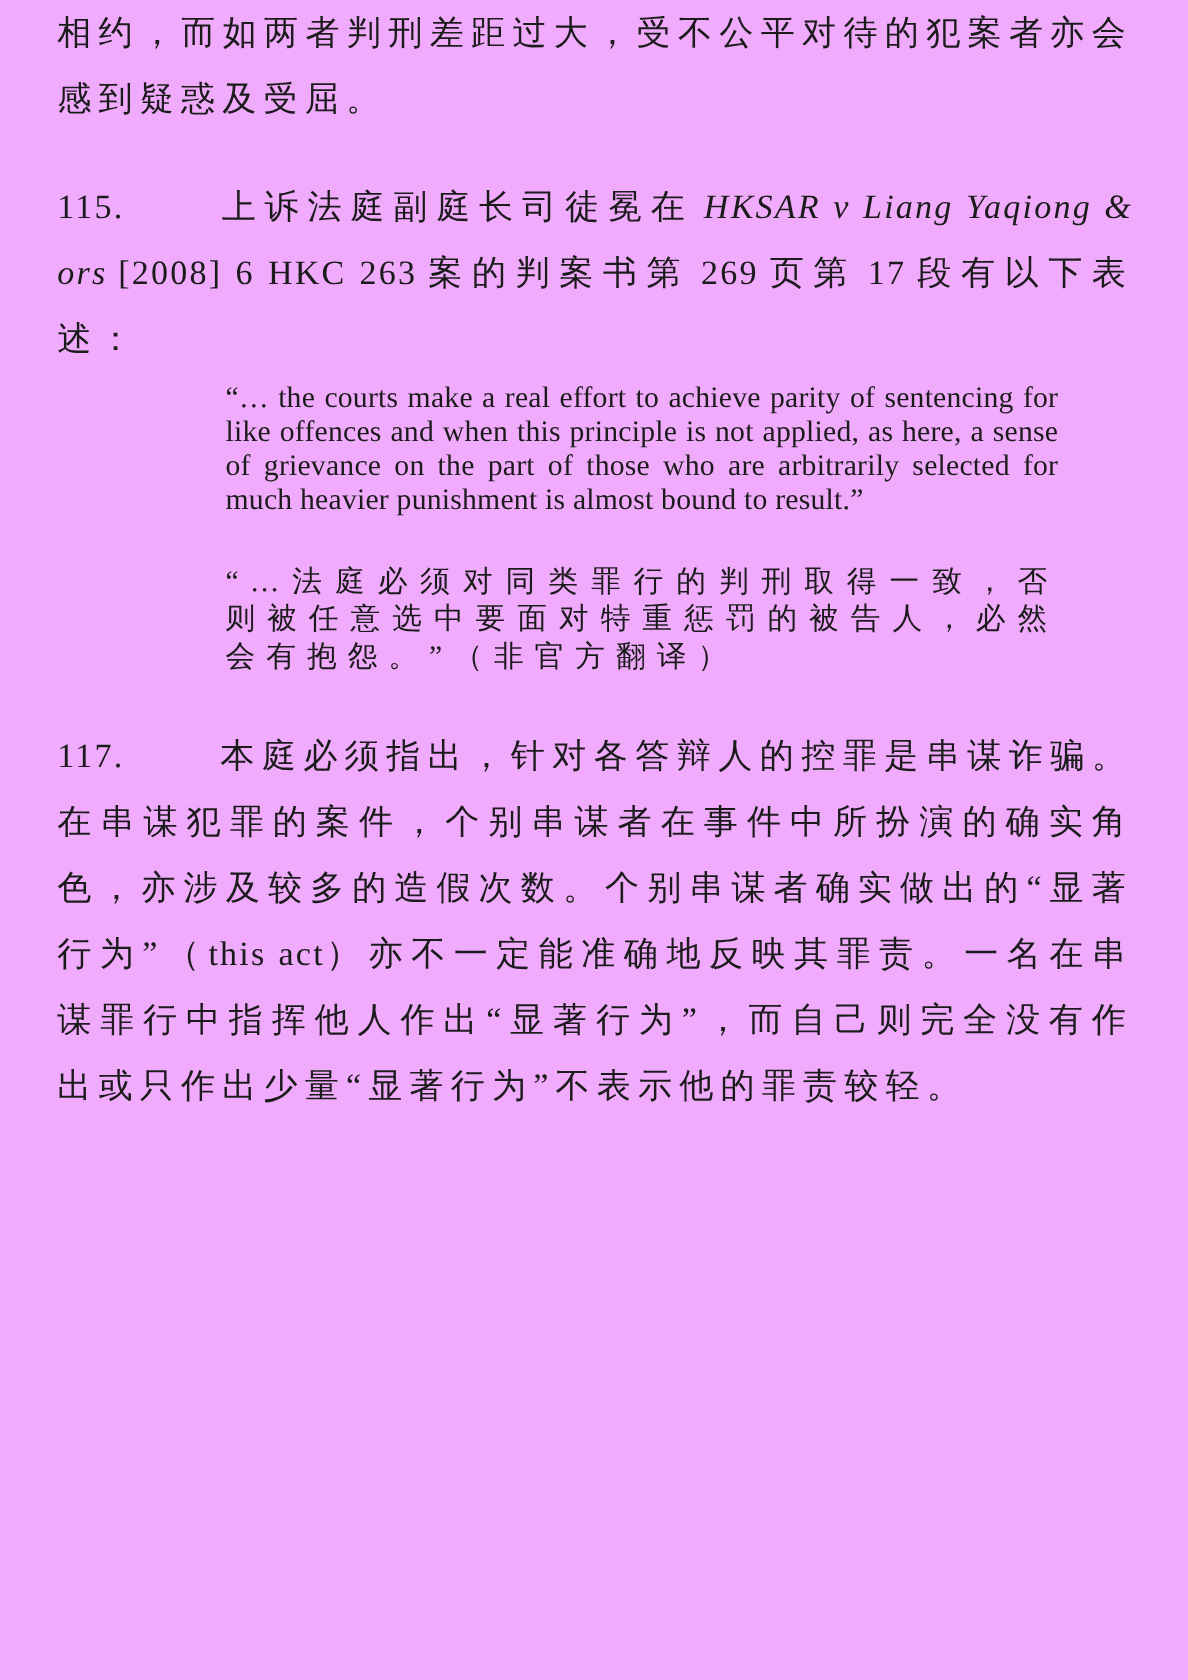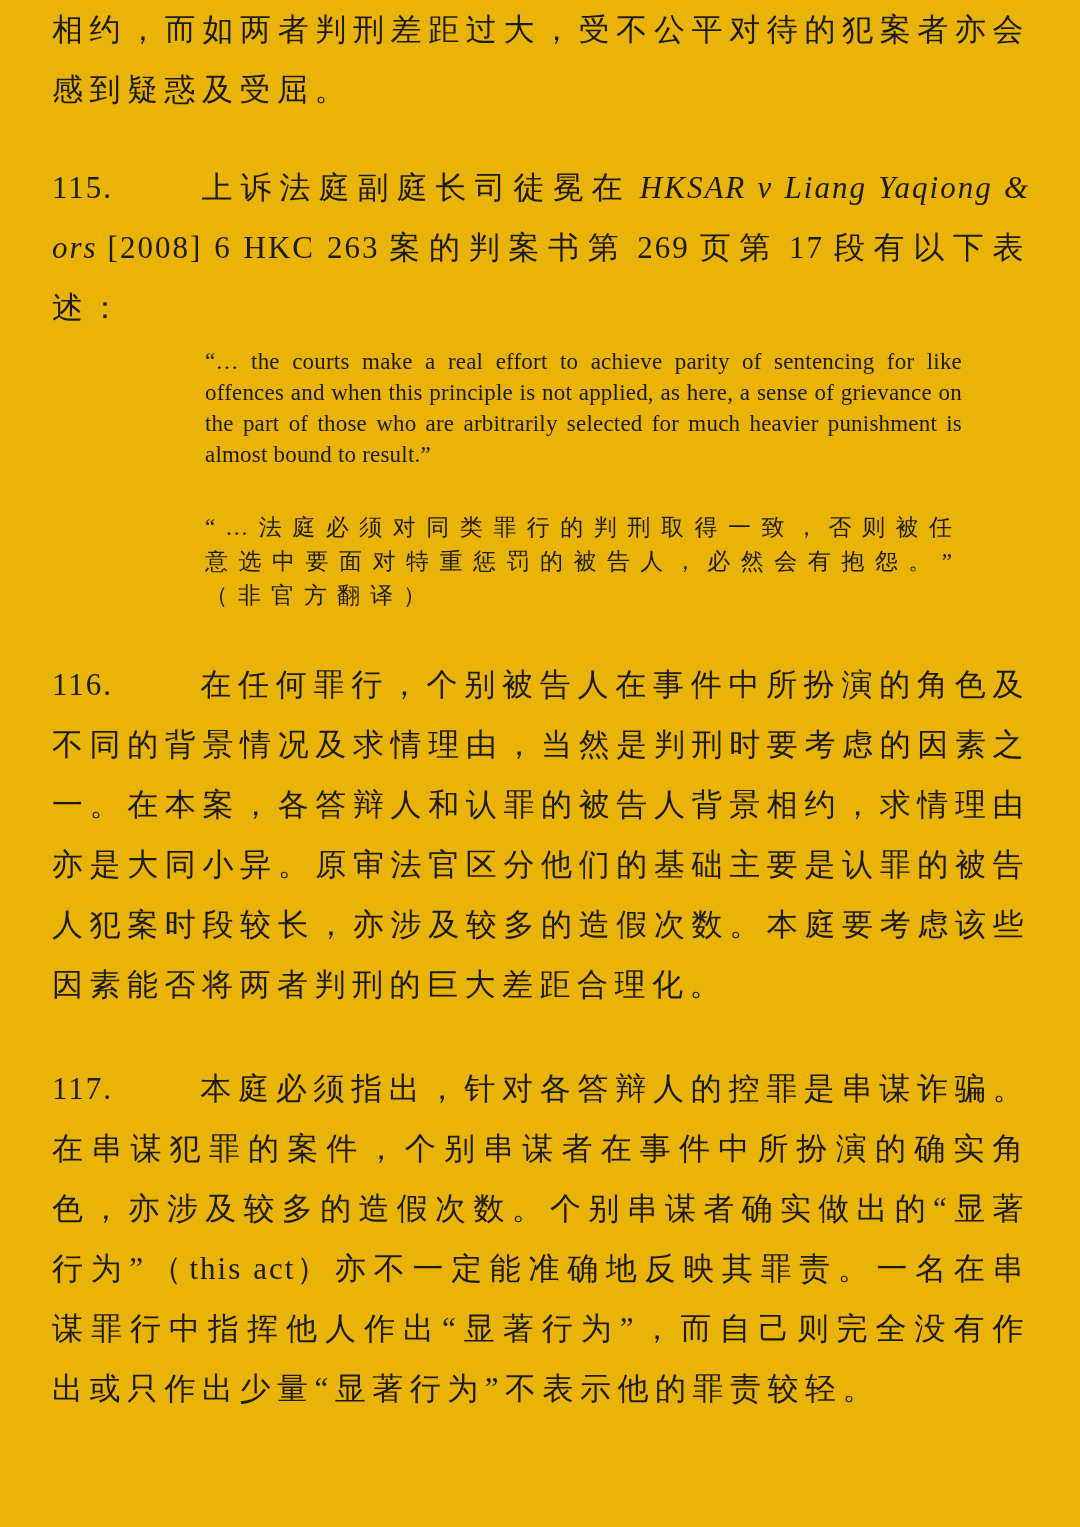--- a/index.html
+++ b/index.html
@@ -5,21 +5,21 @@
   html, body {
     margin: 0;
     padding: 0;
     background: #ffffff;
   }
   .page {
     position: relative;
     width: 1080px;
     height: 1527px;
     margin: 0 auto;
-    background: #eab308;
+    background: #f0abfc;
     box-sizing: border-box;
     padding: 0 50px 0 52px;
     overflow: hidden;
     color: #1b1b1b;
     font-family: "Liberation Serif", "DejaVu Serif", serif;
   }
   .body-para {
     margin: 0;
     font-size: 31px;
     line-height: 60px;
@@ -41,21 +41,21 @@
     letter-spacing: 2px;
     font-style: normal;
   }
   .p115 { margin-top: 38px; }
   .p116 { margin-top: 42px; }
   .p117 { margin-top: 44px; }
   .quote {
     margin: 0 0 0 153px;
     width: 757px;
     box-sizing: border-box;
-    font-size: 23px;
+    font-size: 27px;
     text-align: justify;
     text-justify: inter-character;
   }
   .quote-en {
     margin-top: 8px;
     line-height: 31px;
     letter-spacing: 0.2px;
   }
   .quote-zh {
     margin-top: 41px;
@@ -76,17 +76,16 @@
     <span class="cjk">案的判案书第</span>
     <span class="latin">269</span>
     <span class="cjk">页第</span>
     <span class="latin">17</span>
     <span class="cjk">段有以下表述：</span></p>
 
   <p class="quote quote-en">“… the courts make a real effort to achieve parity of sentencing for like offences and when this principle is not applied, as here, a sense of grievance on the part of those who are arbitrarily selected for much heavier punishment is almost bound to result.”</p>
 
   <p class="quote quote-zh">“…法庭必须对同类罪行的判刑取得一致，否则被任意选中要面对特重惩罚的被告人，必然会有抱怨。”（非官方翻译）</p>
 
-  <p class="body-para p116"><span class="para-num">116.</span><span class="cjk">在任何罪行，个别被告人在事件中所扮演的角色及不同的背景情况及求情理由，当然是判刑时要考虑的因素之一。在本案，各答辩人和认罪的被告人背景相约，求情理由亦是大同小异。原审法官区分他们的基础主要是认罪的被告人犯案时段较长，亦涉及较多的造假次数。本庭要考虑该些因素能否将两者判刑的巨大差距合理化。</span></p>
 
   <p class="body-para p117"><span class="para-num">117.</span><span class="cjk">本庭必须指出，针对各答辩人的控罪是串谋诈骗。在串谋犯罪的案件，个别串谋者在事件中所扮演的确实角色，亦涉及较多的造假次数。个别串谋者确实做出的“显著行为”（</span><span class="latin">this act</span><span class="cjk">）亦不一定能准确地反映其罪责。一名在串谋罪行中指挥他人作出“显著行为”，而自己则完全没有作出或只作出少量“显著行为”不表示他的罪责较轻。</span></p>
 
 </div>
 
 </body></html>

